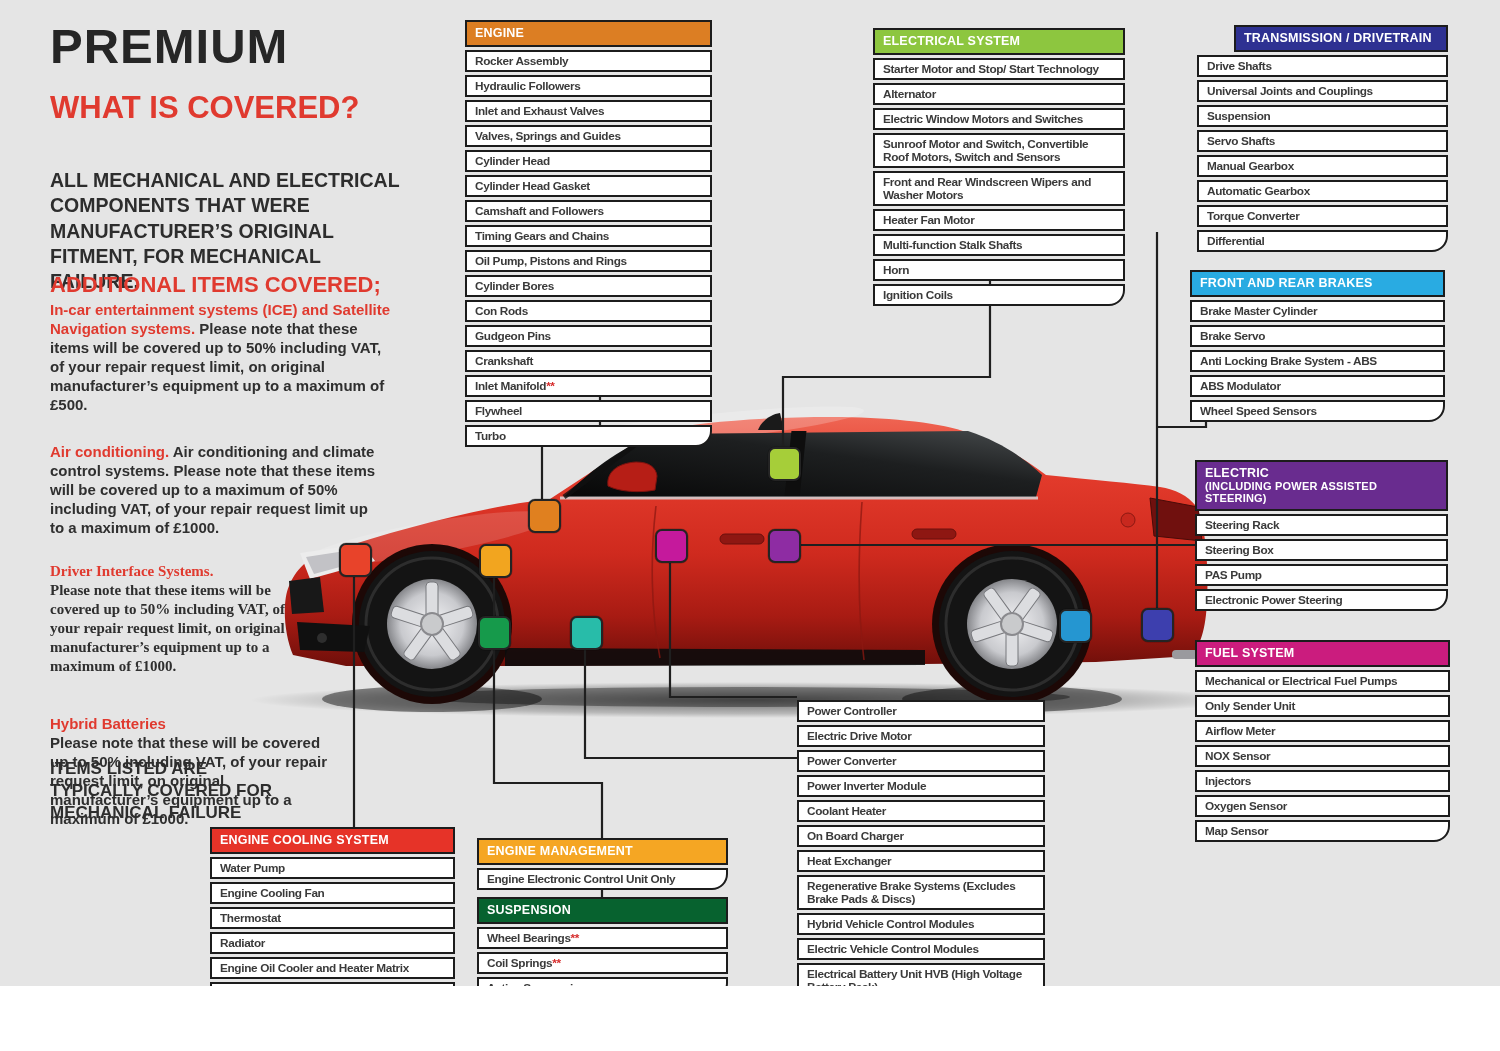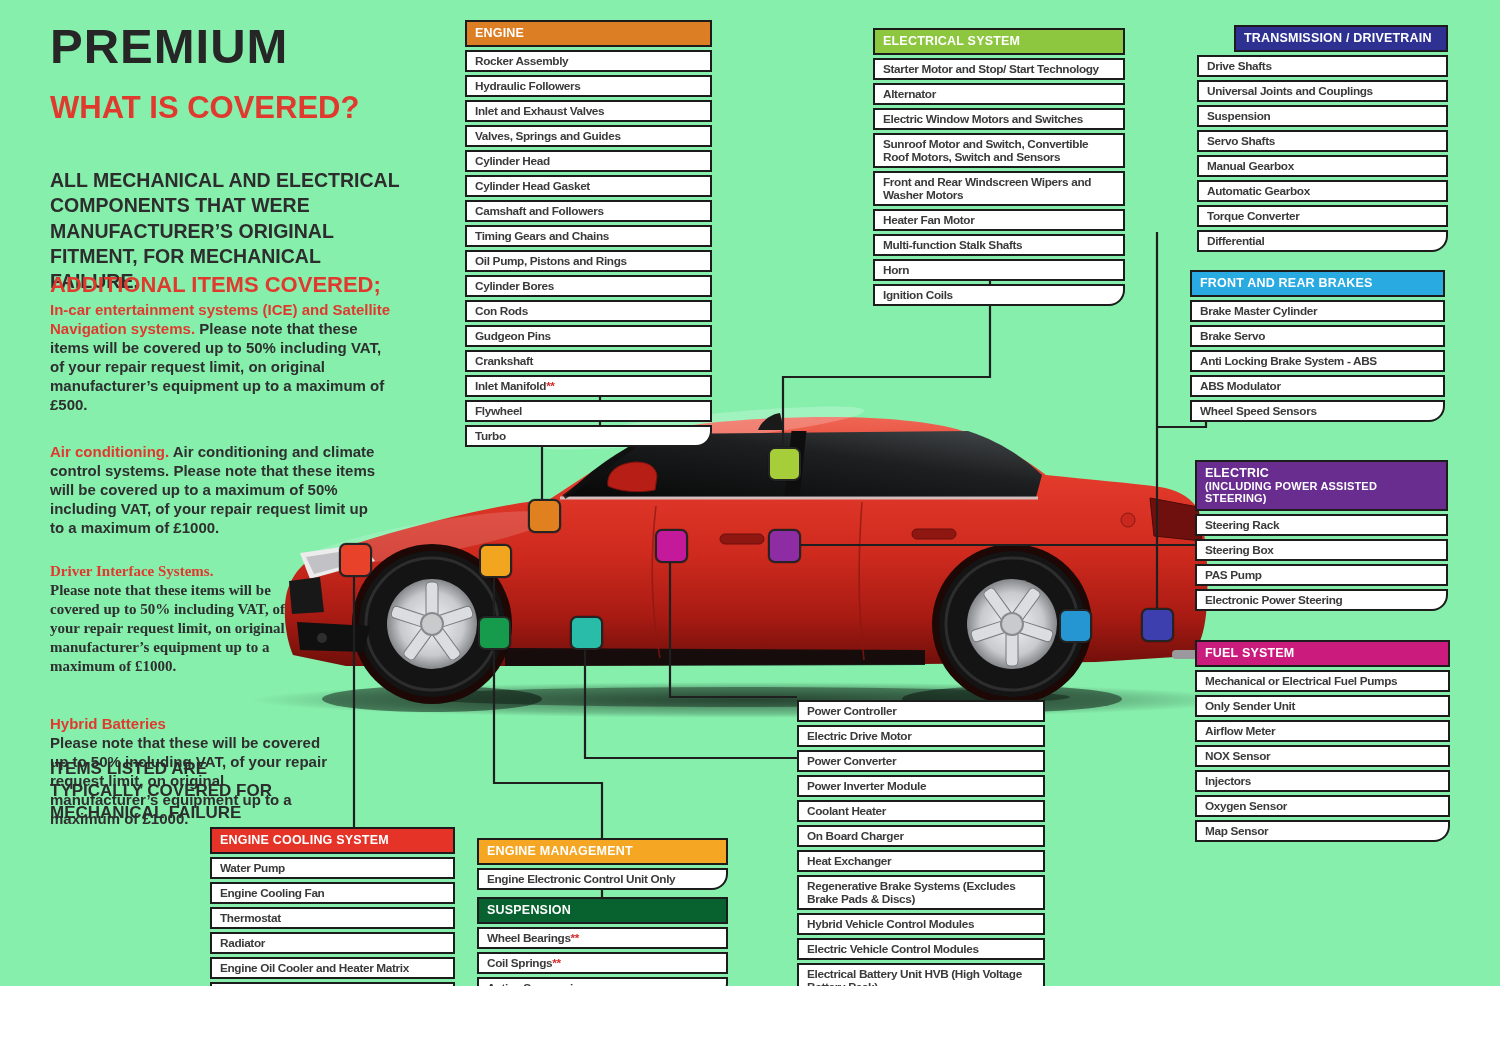--- a/index.html
+++ b/index.html
@@ -1,17 +1,17 @@
 <!DOCTYPE html>
 <html style="--accent: #e03a2f;"><head>
 <meta charset="utf-8">
 <title>Premium - What is Covered</title>
 <style>
   html,body{margin:0;padding:0;background:#ffffff;}
-  .stage{position:relative;width:1500px;height:986px;background:#86efac;overflow:hidden;
+  .stage{position:relative;width:1500px;height:986px;background:#e5e5e5;overflow:hidden;
          font-family:"Liberation Sans",sans-serif;}
   svg{position:absolute;left:0;top:0;}
 
   
   .abs{position:absolute;}
   .page-title{left:50px;top:18px;font-size:49px;font-weight:800;color:#262626;letter-spacing:1px;}
   .page-subtitle{left:50px;top:90px;font-size:31px;font-weight:800;color:var(--accent,#e03a2f);}
   .intro{left:50px;top:168px;width:360px;font-size:19.5px;line-height:1.3;font-weight:700;color:#2d2d2d;}
   .additional{left:50px;top:272px;font-size:22px;font-weight:800;color:var(--accent,#e03a2f);}
   .notes{left:50px;top:300px;width:360px;}

